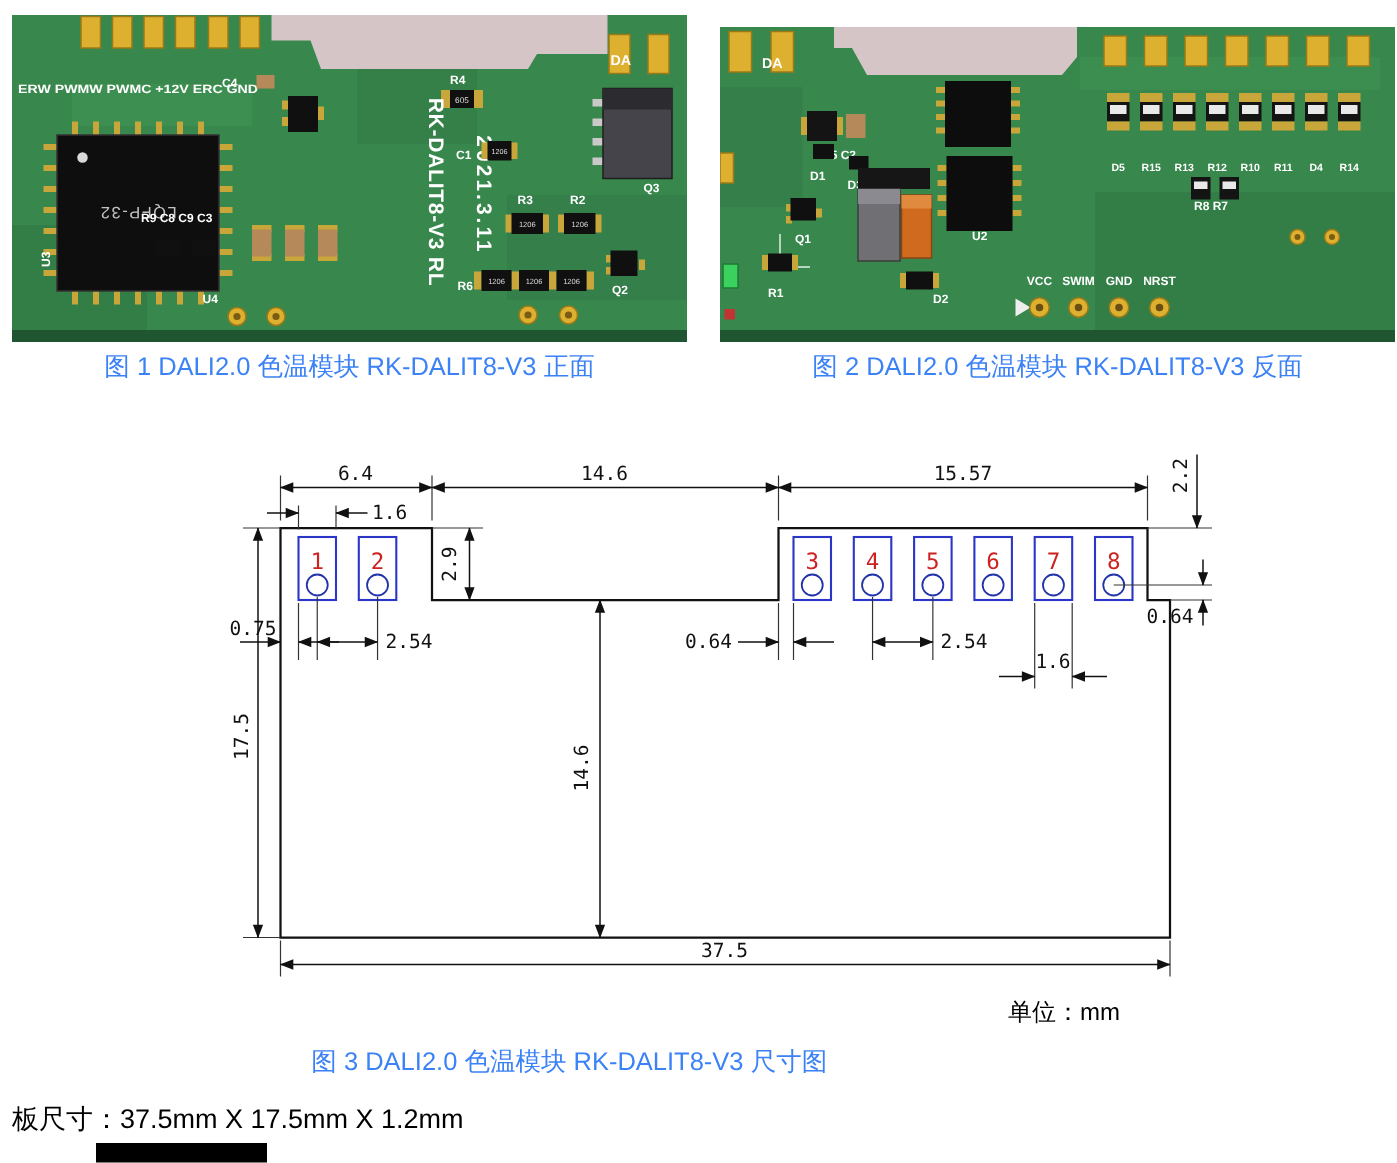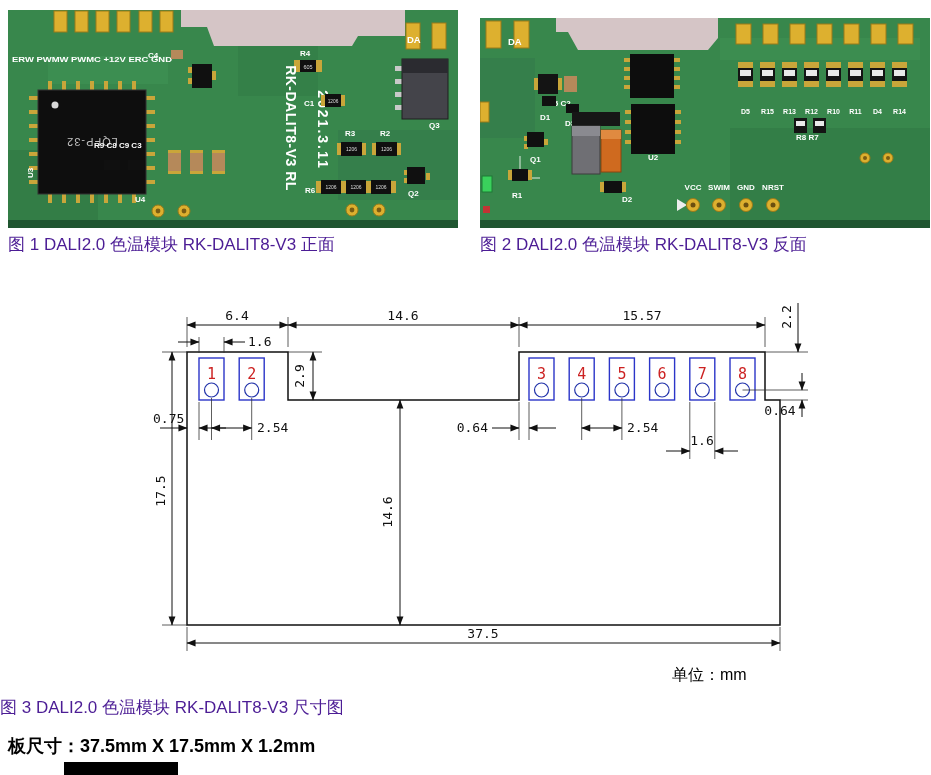--- a/index.html
+++ b/index.html
@@ -1,21 +1,21 @@
 <!DOCTYPE html>
 <html><head>
 <meta charset="utf-8">
 <style>
   html,body { margin:0; padding:0; }
   body {
     width:931px; height:775px; position:relative; background:#ffffff;
     font-family:"Liberation Sans", sans-serif; overflow:hidden;
   }
   .abs { position:absolute; }
-  .caption { position:absolute; font-size:17px; color:#4c1d95; text-align:left; }
+  .caption { position:absolute; font-size:17px; color:#3b82f6; text-align:center; }
   .label { position:absolute; color:#000; }
   svg text { font-family:"Liberation Sans", sans-serif; }
   .silk { fill:#ffffff; font-weight:bold; }
   .mark { fill:#dddddd; }
   .dimtxt { font-family:"DejaVu Sans Mono", monospace; fill:#111111; font-size:13px; }
   .padnum { font-family:"DejaVu Sans Mono", monospace; fill:#cc2222; font-size:15px; }
   .ext { stroke:#333333; stroke-width:0.8; }
   .dim { stroke:#111111; stroke-width:1; }
   .outline { stroke:#111111; stroke-width:1.5; fill:#ffffff; }
   .padrect { stroke:#2b35c8; stroke-width:1.4; fill:none; }
@@ -488,14 +488,14 @@
   <text class="dimtxt" x="477" y="137">2.54</text>
   <text class="dimtxt" x="630" y="120" text-anchor="middle">0.64</text>
   <text class="dimtxt" x="552" y="150" text-anchor="middle">1.6</text>
   <text class="dimtxt" transform="rotate(-90 15 196)" x="15" y="196" text-anchor="middle">17.5</text>
   <text class="dimtxt" transform="rotate(-90 242 217)" x="242" y="217" text-anchor="middle">14.6</text>
   <text class="dimtxt" x="333" y="343" text-anchor="middle">37.5</text>
 </svg>
 
 <div class="label" style="left:672px;top:665px;font-size:16px">单位：mm</div>
 <div class="caption" style="left:0;top:696px;width:759px">图 3 DALI2.0 色温模块 RK-DALIT8-V3  尺寸图</div>
-<div class="label" style="left:8px;top:734px;font-size:18px;font-weight:700">板尺寸：37.5mm X 17.5mm X 1.2mm</div>
+<div class="label" style="left:8px;top:734px;font-size:18px;font-weight:400">板尺寸：37.5mm X 17.5mm X 1.2mm</div>
 <div id="black-bar" style="left:64px;top:762px;width:114px;height:13px"></div>
 
 </body></html>

